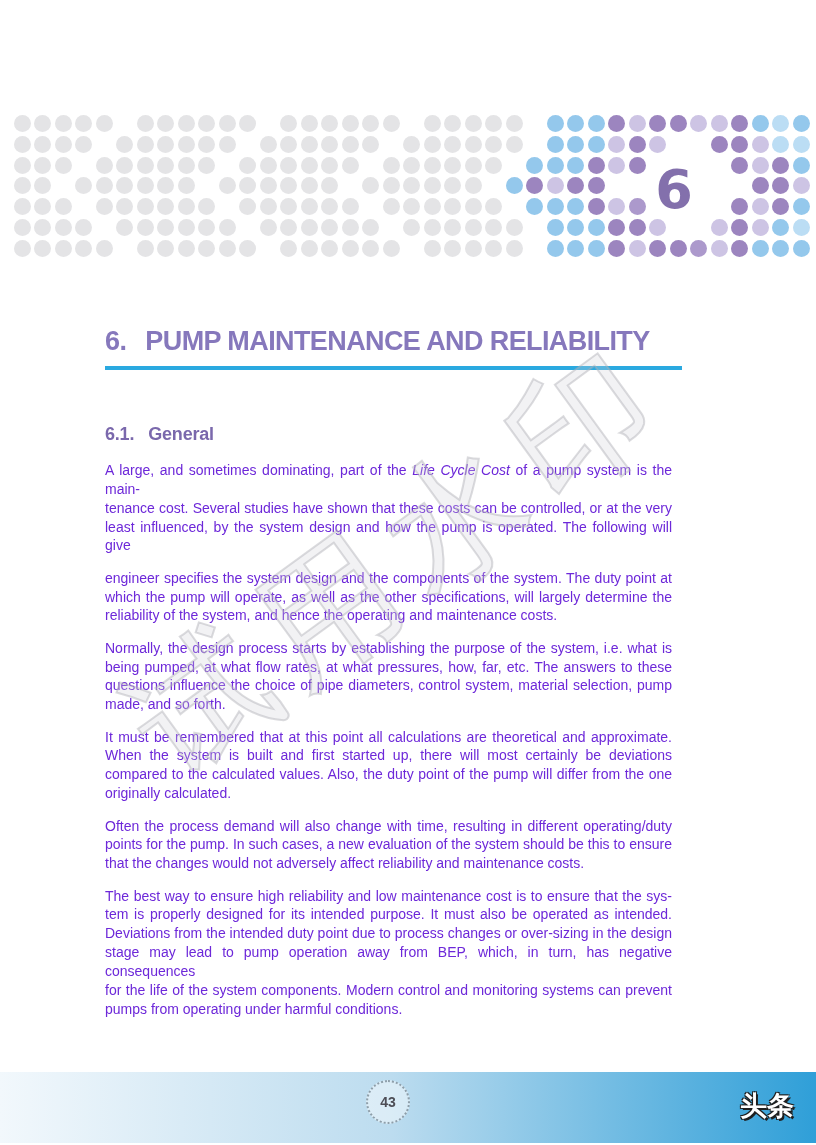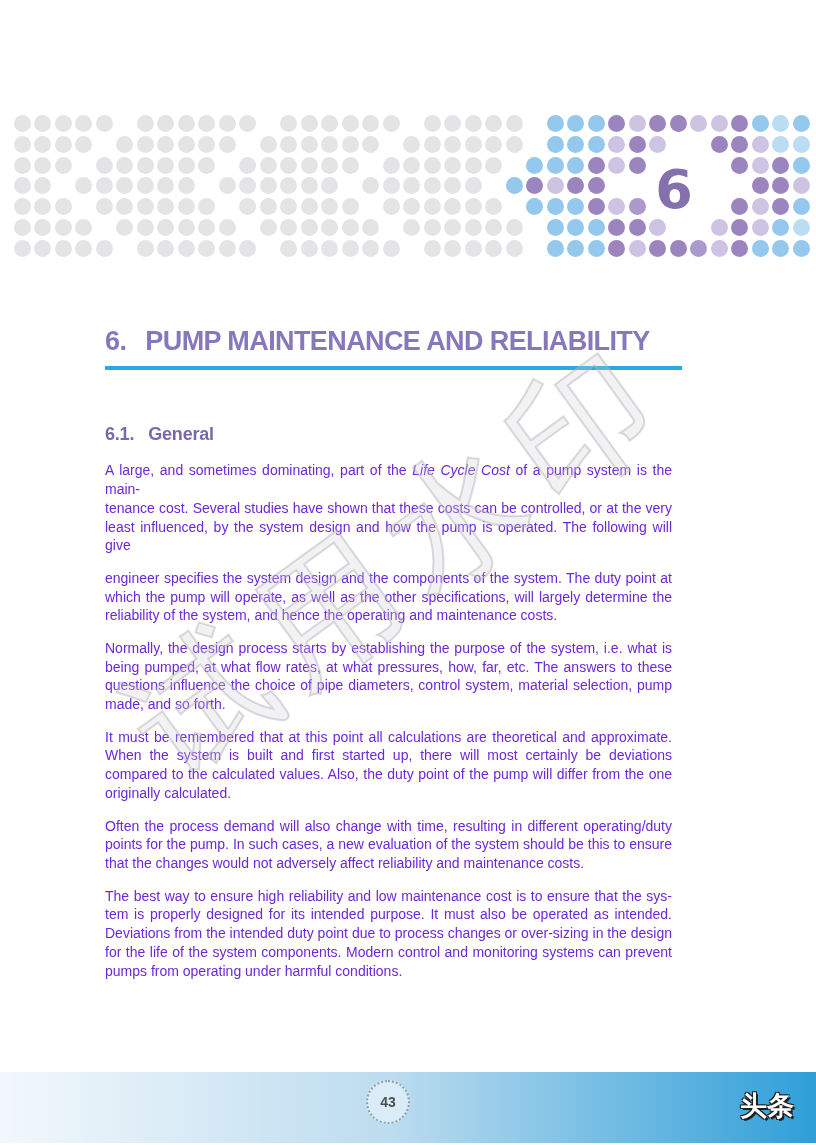--- a/index.html
+++ b/index.html
@@ -342,20 +342,21 @@
     </div>
     <div class="para">
       <div class="pline">Often the process demand will also change with time, resulting in different operating/duty</div>
       <div class="pline">points for the pump. In such cases, a new evaluation of the system should be this to ensure</div>
       <div class="pline last">that the changes would not adversely affect reliability and maintenance costs.</div>
     </div>
     <div class="para">
       <div class="pline">The best way to ensure high reliability and low maintenance cost is to ensure that the sys-</div>
       <div class="pline">tem is properly designed for its intended purpose. It must also be operated as intended.</div>
       <div class="pline">Deviations from the intended duty point due to process changes or over-sizing in the design</div>
+      <div class="pline">stage may lead to pump operation away from BEP, which, in turn, has negative consequences</div>
       <div class="pline">for the life of the system components. Modern control and monitoring systems can prevent</div>
       <div class="pline last">pumps from operating under harmful conditions.</div>
     </div>
   </div>
 
 <div class="diag-watermark">试用水印</div>
 
 <div class="footer-bar"></div>
 <div class="page-circle">
   <span class="page-number">43</span>

